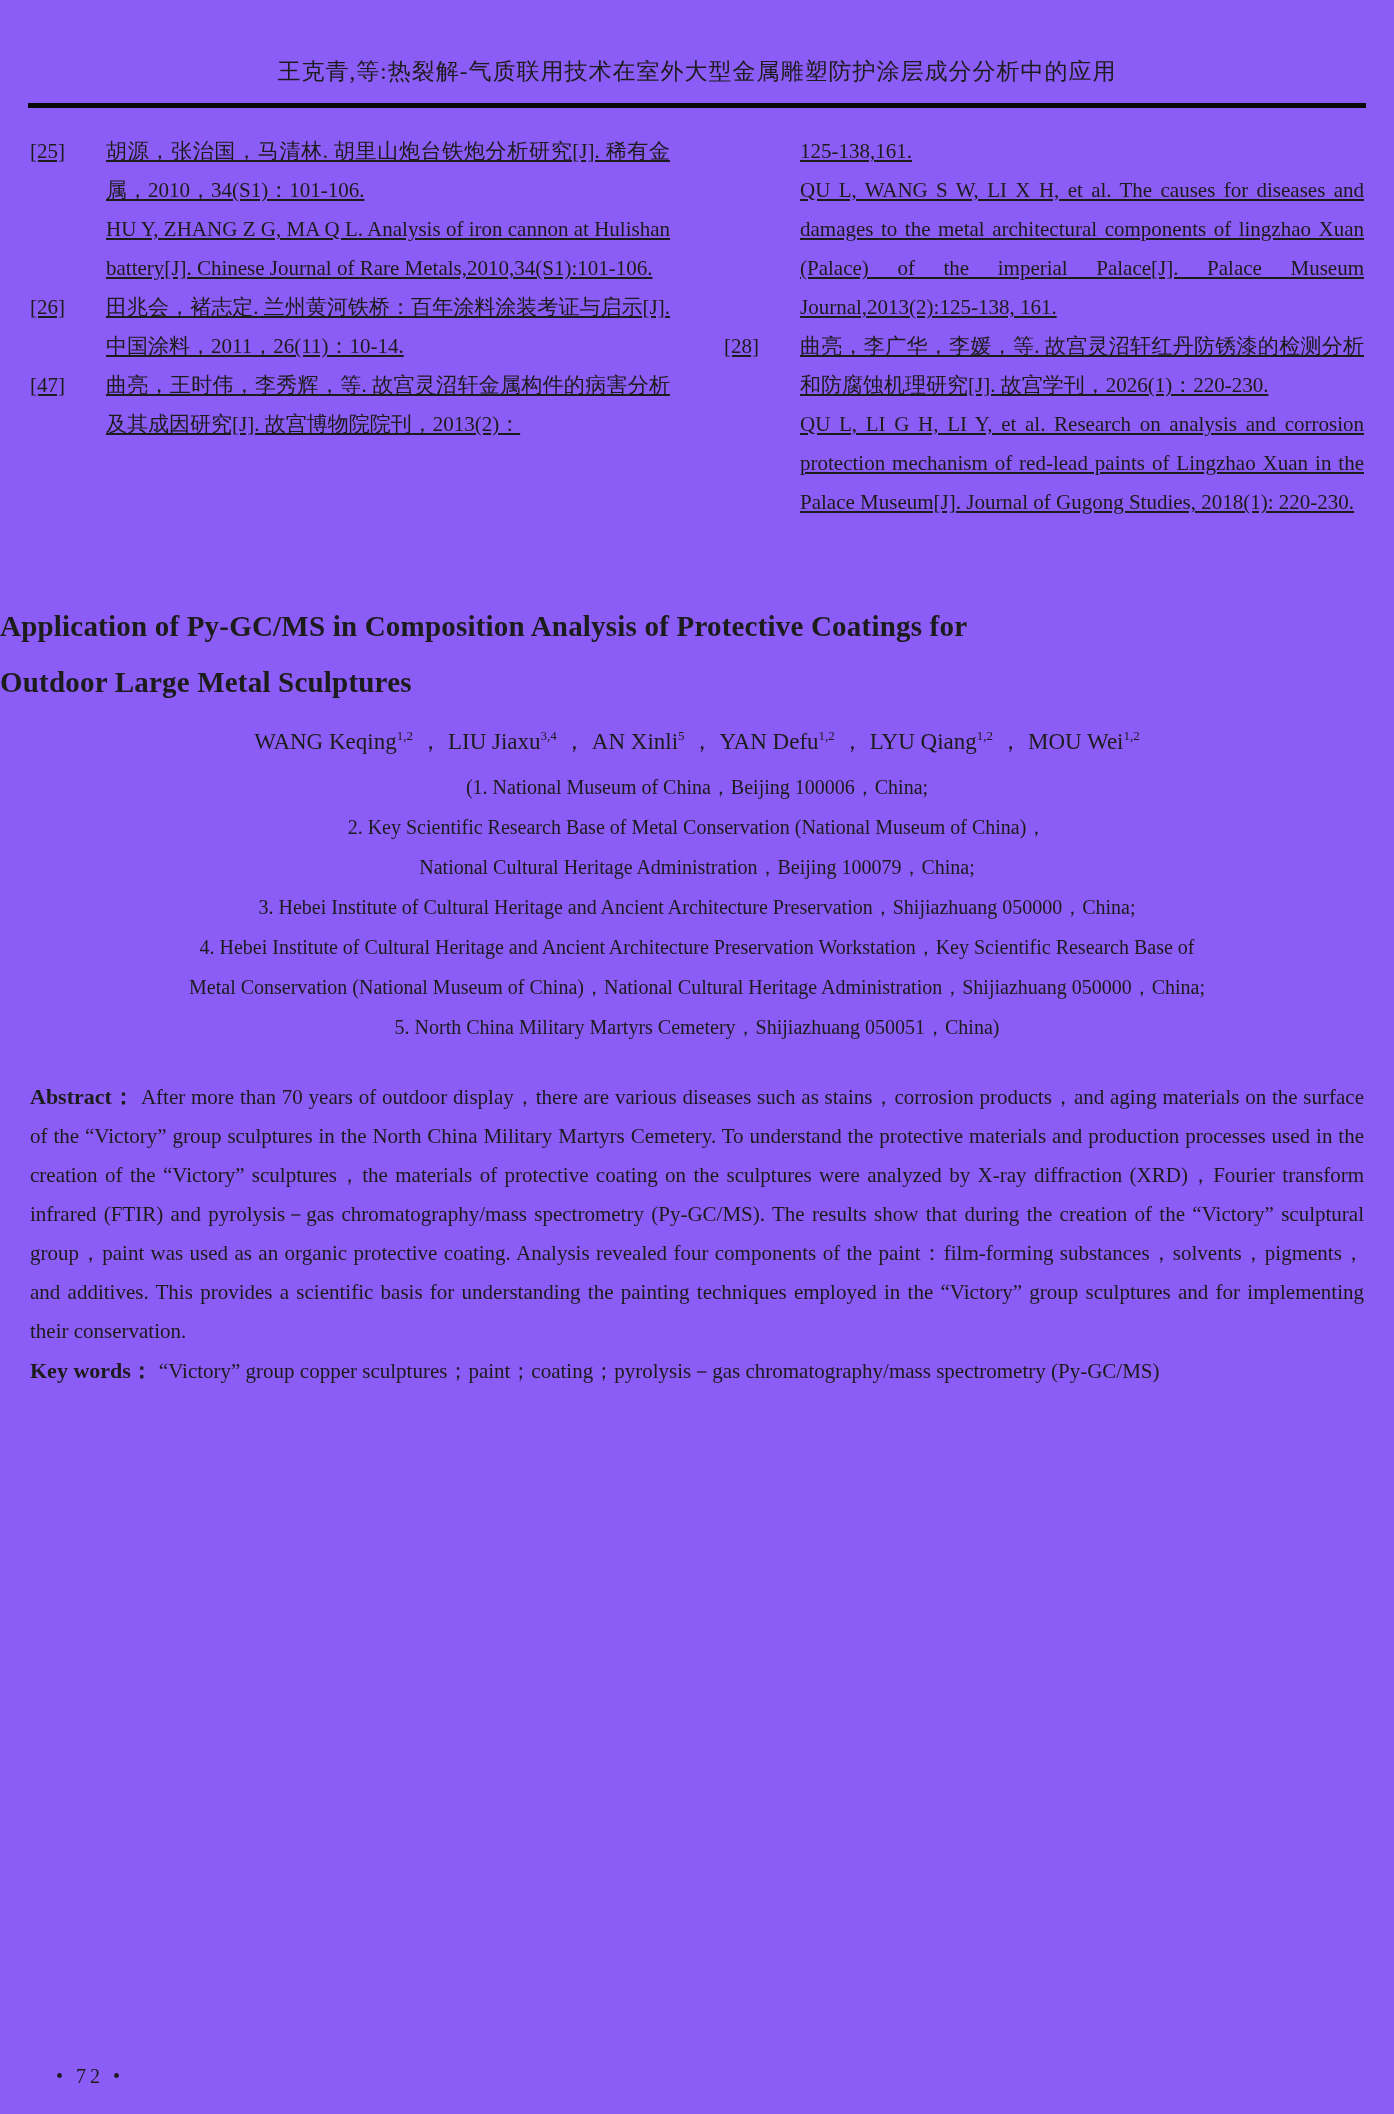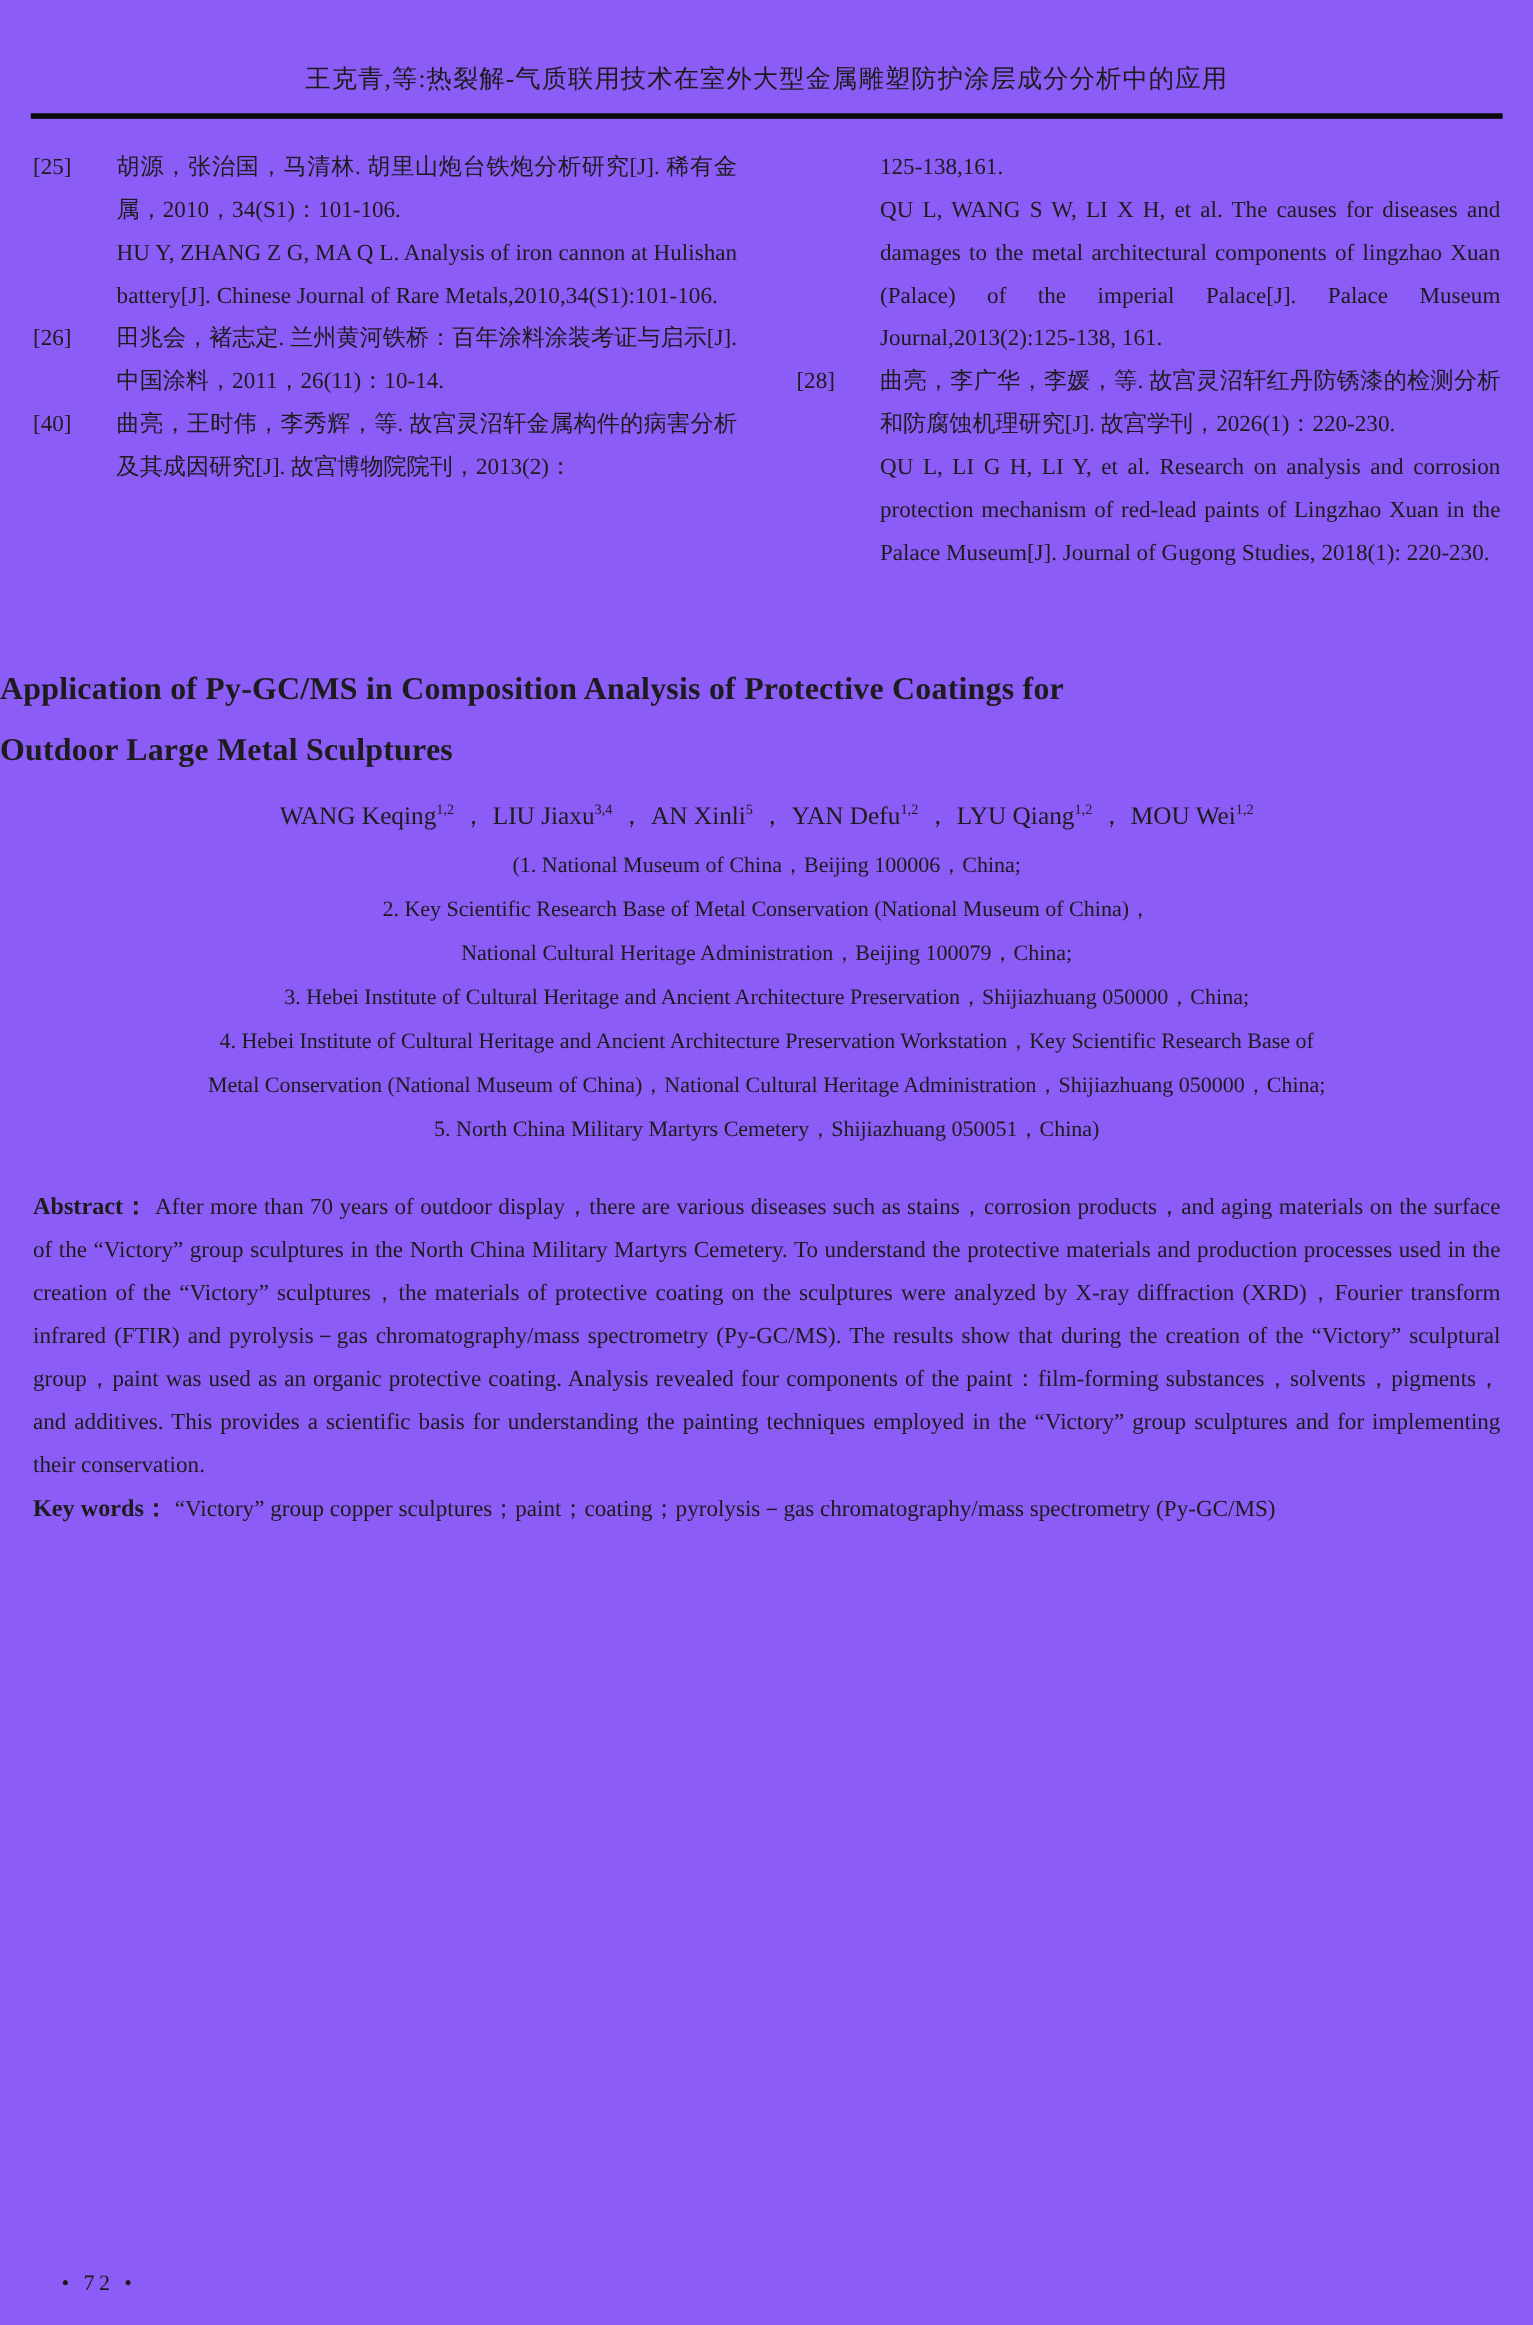--- a/index.html
+++ b/index.html
@@ -23,21 +23,21 @@
     background:#0a0a0a;
     margin:16px 28px 0 28px;
   }
   
   .refs{
     display:flex;
     gap:54px;
     padding:24px 30px 0 30px;
   }
   .ref-col{flex:1;min-width:0;}
-  .ref-entry{display:flex;}
+  .ref-entry{display:flex;text-decoration:underline;}
   .ref-label{
     flex:none;
     width:76px;
     font-size:21px;
     line-height:39px;
   }
   .ref-body{flex:1;min-width:0;}
   .ref-para{
     margin:0;
     font-size:21px;
@@ -111,21 +111,21 @@
             <p class="ref-para">HU Y, ZHANG Z G, MA Q L. Analysis of iron cannon at Hulishan battery[J]. Chinese Journal of Rare Metals,2010,34(S1):101-106.</p>
           </div>
         </div>
         <div class="ref-entry">
           <span class="ref-label">[26]</span>
           <div class="ref-body">
             <p class="ref-para">田兆会，褚志定. 兰州黄河铁桥：百年涂料涂装考证与启示[J]. 中国涂料，2011，26(11)：10-14.</p>
           </div>
         </div>
         <div class="ref-entry">
-          <span class="ref-label">[40]</span>
+          <span class="ref-label">[47]</span>
           <div class="ref-body">
             <p class="ref-para">曲亮，王时伟，李秀辉，等. 故宫灵沼轩金属构件的病害分析及其成因研究[J]. 故宫博物院院刊，2013(2)：</p>
           </div>
         </div>
       </div>
       <div class="ref-col">
         <div class="ref-entry">
           <span class="ref-label"></span>
           <div class="ref-body">
             <p class="ref-para">125-138,161.</p>

